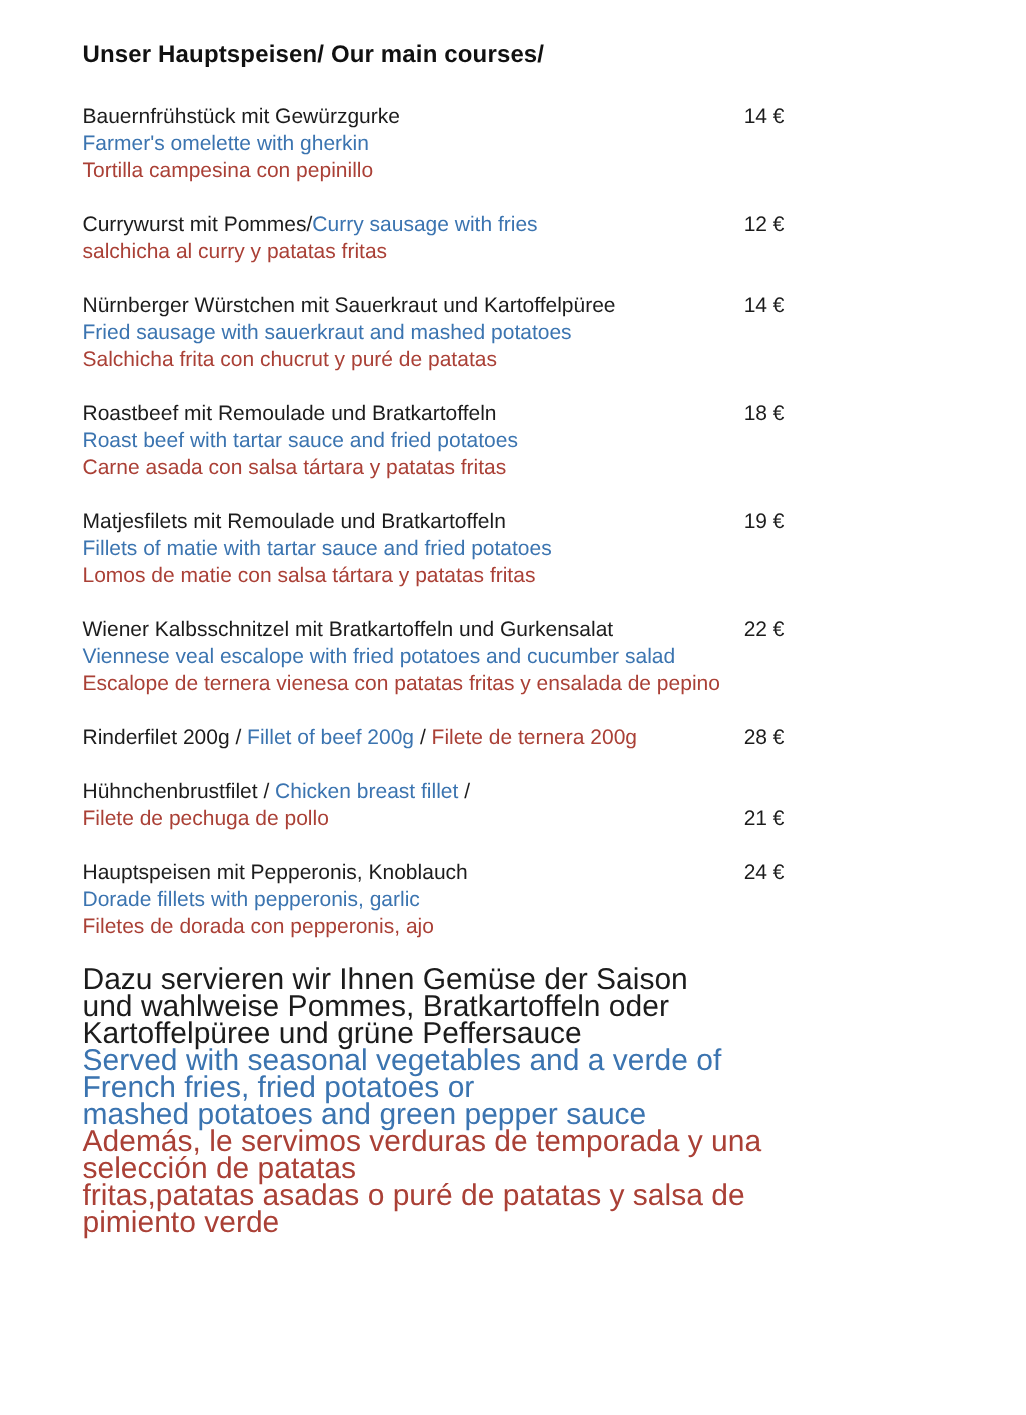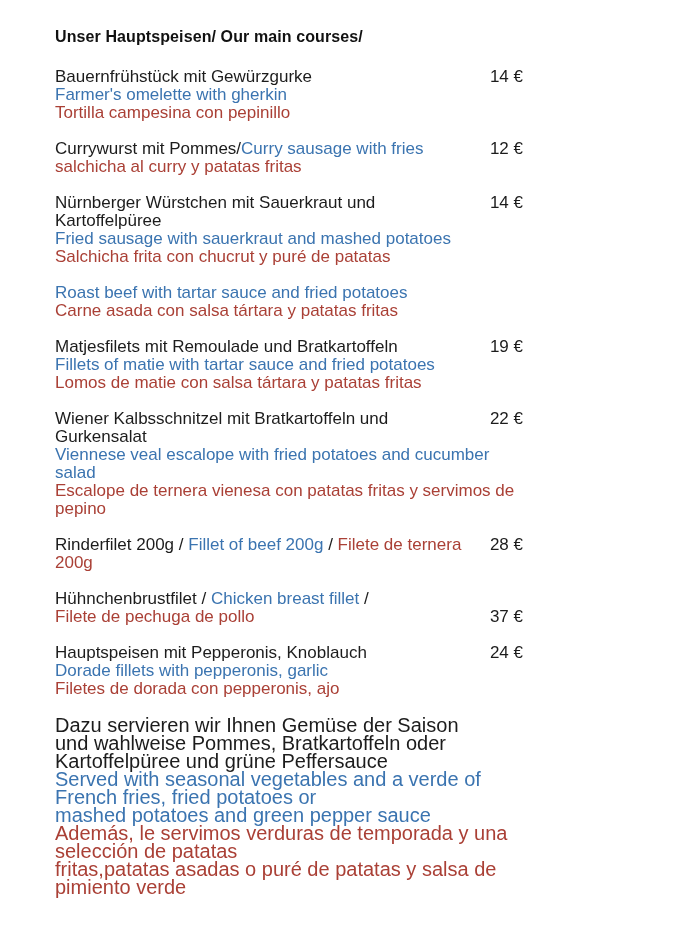--- a/index.html
+++ b/index.html
@@ -25,21 +25,21 @@
     font-size: 16px;
     font-weight: bold;
     line-height: 22px;
     color: var(--c-title, #111111);
     letter-spacing: 0.1px;
   }
   .title-line { display: block; }
   .menu-list { margin: 0; }
   .menu-item {
     margin: 0 0 18px 0;
-    font-size: 17px;
+    font-size: 14px;
     line-height: 18px;
   }
   .line {
     display: flex;
     align-items: baseline;
   }
   .line-text { flex: 1 1 auto; min-width: 0; }
   .price {
     flex: 0 0 auto;
     color: var(--c-de, #1c1c1c);
@@ -94,20 +94,24 @@
         </div>
         <div class="line">
           <span class="line-text"><span class="lang-en">Fried sausage with sauerkraut and mashed potatoes</span></span>
         </div>
         <div class="line">
           <span class="line-text"><span class="lang-es">Salchicha frita con chucrut y puré de patatas</span></span>
         </div>
       </div>
       <div class="menu-item">
         <div class="line">
+          <span class="line-text"><span class="lang-de">Roastbeef mit Remoulade und Bratkartoffeln</span></span>
+          <span class="price">18 €</span>
+        </div>
+        <div class="line">
           <span class="line-text"><span class="lang-en">Roast beef with tartar sauce and fried potatoes</span></span>
         </div>
         <div class="line">
           <span class="line-text"><span class="lang-es">Carne asada con salsa tártara y patatas fritas</span></span>
         </div>
       </div>
       <div class="menu-item">
         <div class="line">
           <span class="line-text"><span class="lang-de">Matjesfilets mit Remoulade und Bratkartoffeln</span></span>
           <span class="price">19 €</span>
@@ -121,36 +125,36 @@
       </div>
       <div class="menu-item">
         <div class="line">
           <span class="line-text"><span class="lang-de">Wiener Kalbsschnitzel mit Bratkartoffeln und Gurkensalat</span></span>
           <span class="price">22 €</span>
         </div>
         <div class="line">
           <span class="line-text"><span class="lang-en">Viennese veal escalope with fried potatoes and cucumber salad</span></span>
         </div>
         <div class="line">
-          <span class="line-text"><span class="lang-es">Escalope de ternera vienesa con patatas fritas y servimos de pepino</span></span>
+          <span class="line-text"><span class="lang-es">Escalope de ternera vienesa con patatas fritas y ensalada de pepino</span></span>
         </div>
       </div>
       <div class="menu-item">
         <div class="line">
           <span class="line-text"><span class="lang-de">Rinderfilet 200g / </span><span class="lang-en">Fillet of beef 200g</span><span class="lang-de"> / </span><span class="lang-es">Filete de ternera 200g</span></span>
           <span class="price">28 €</span>
         </div>
       </div>
       <div class="menu-item">
         <div class="line">
           <span class="line-text"><span class="lang-de">Hühnchenbrustfilet / </span><span class="lang-en">Chicken breast fillet</span><span class="lang-de"> /</span></span>
         </div>
         <div class="line">
           <span class="line-text"><span class="lang-es">Filete de pechuga de pollo</span></span>
-          <span class="price">37 €</span>
+          <span class="price">21 €</span>
         </div>
       </div>
       <div class="menu-item">
         <div class="line">
           <span class="line-text"><span class="lang-de">Hauptspeisen mit Pepperonis, Knoblauch</span></span>
           <span class="price">24 €</span>
         </div>
         <div class="line">
           <span class="line-text"><span class="lang-en">Dorade fillets with pepperonis, garlic</span></span>
         </div>

